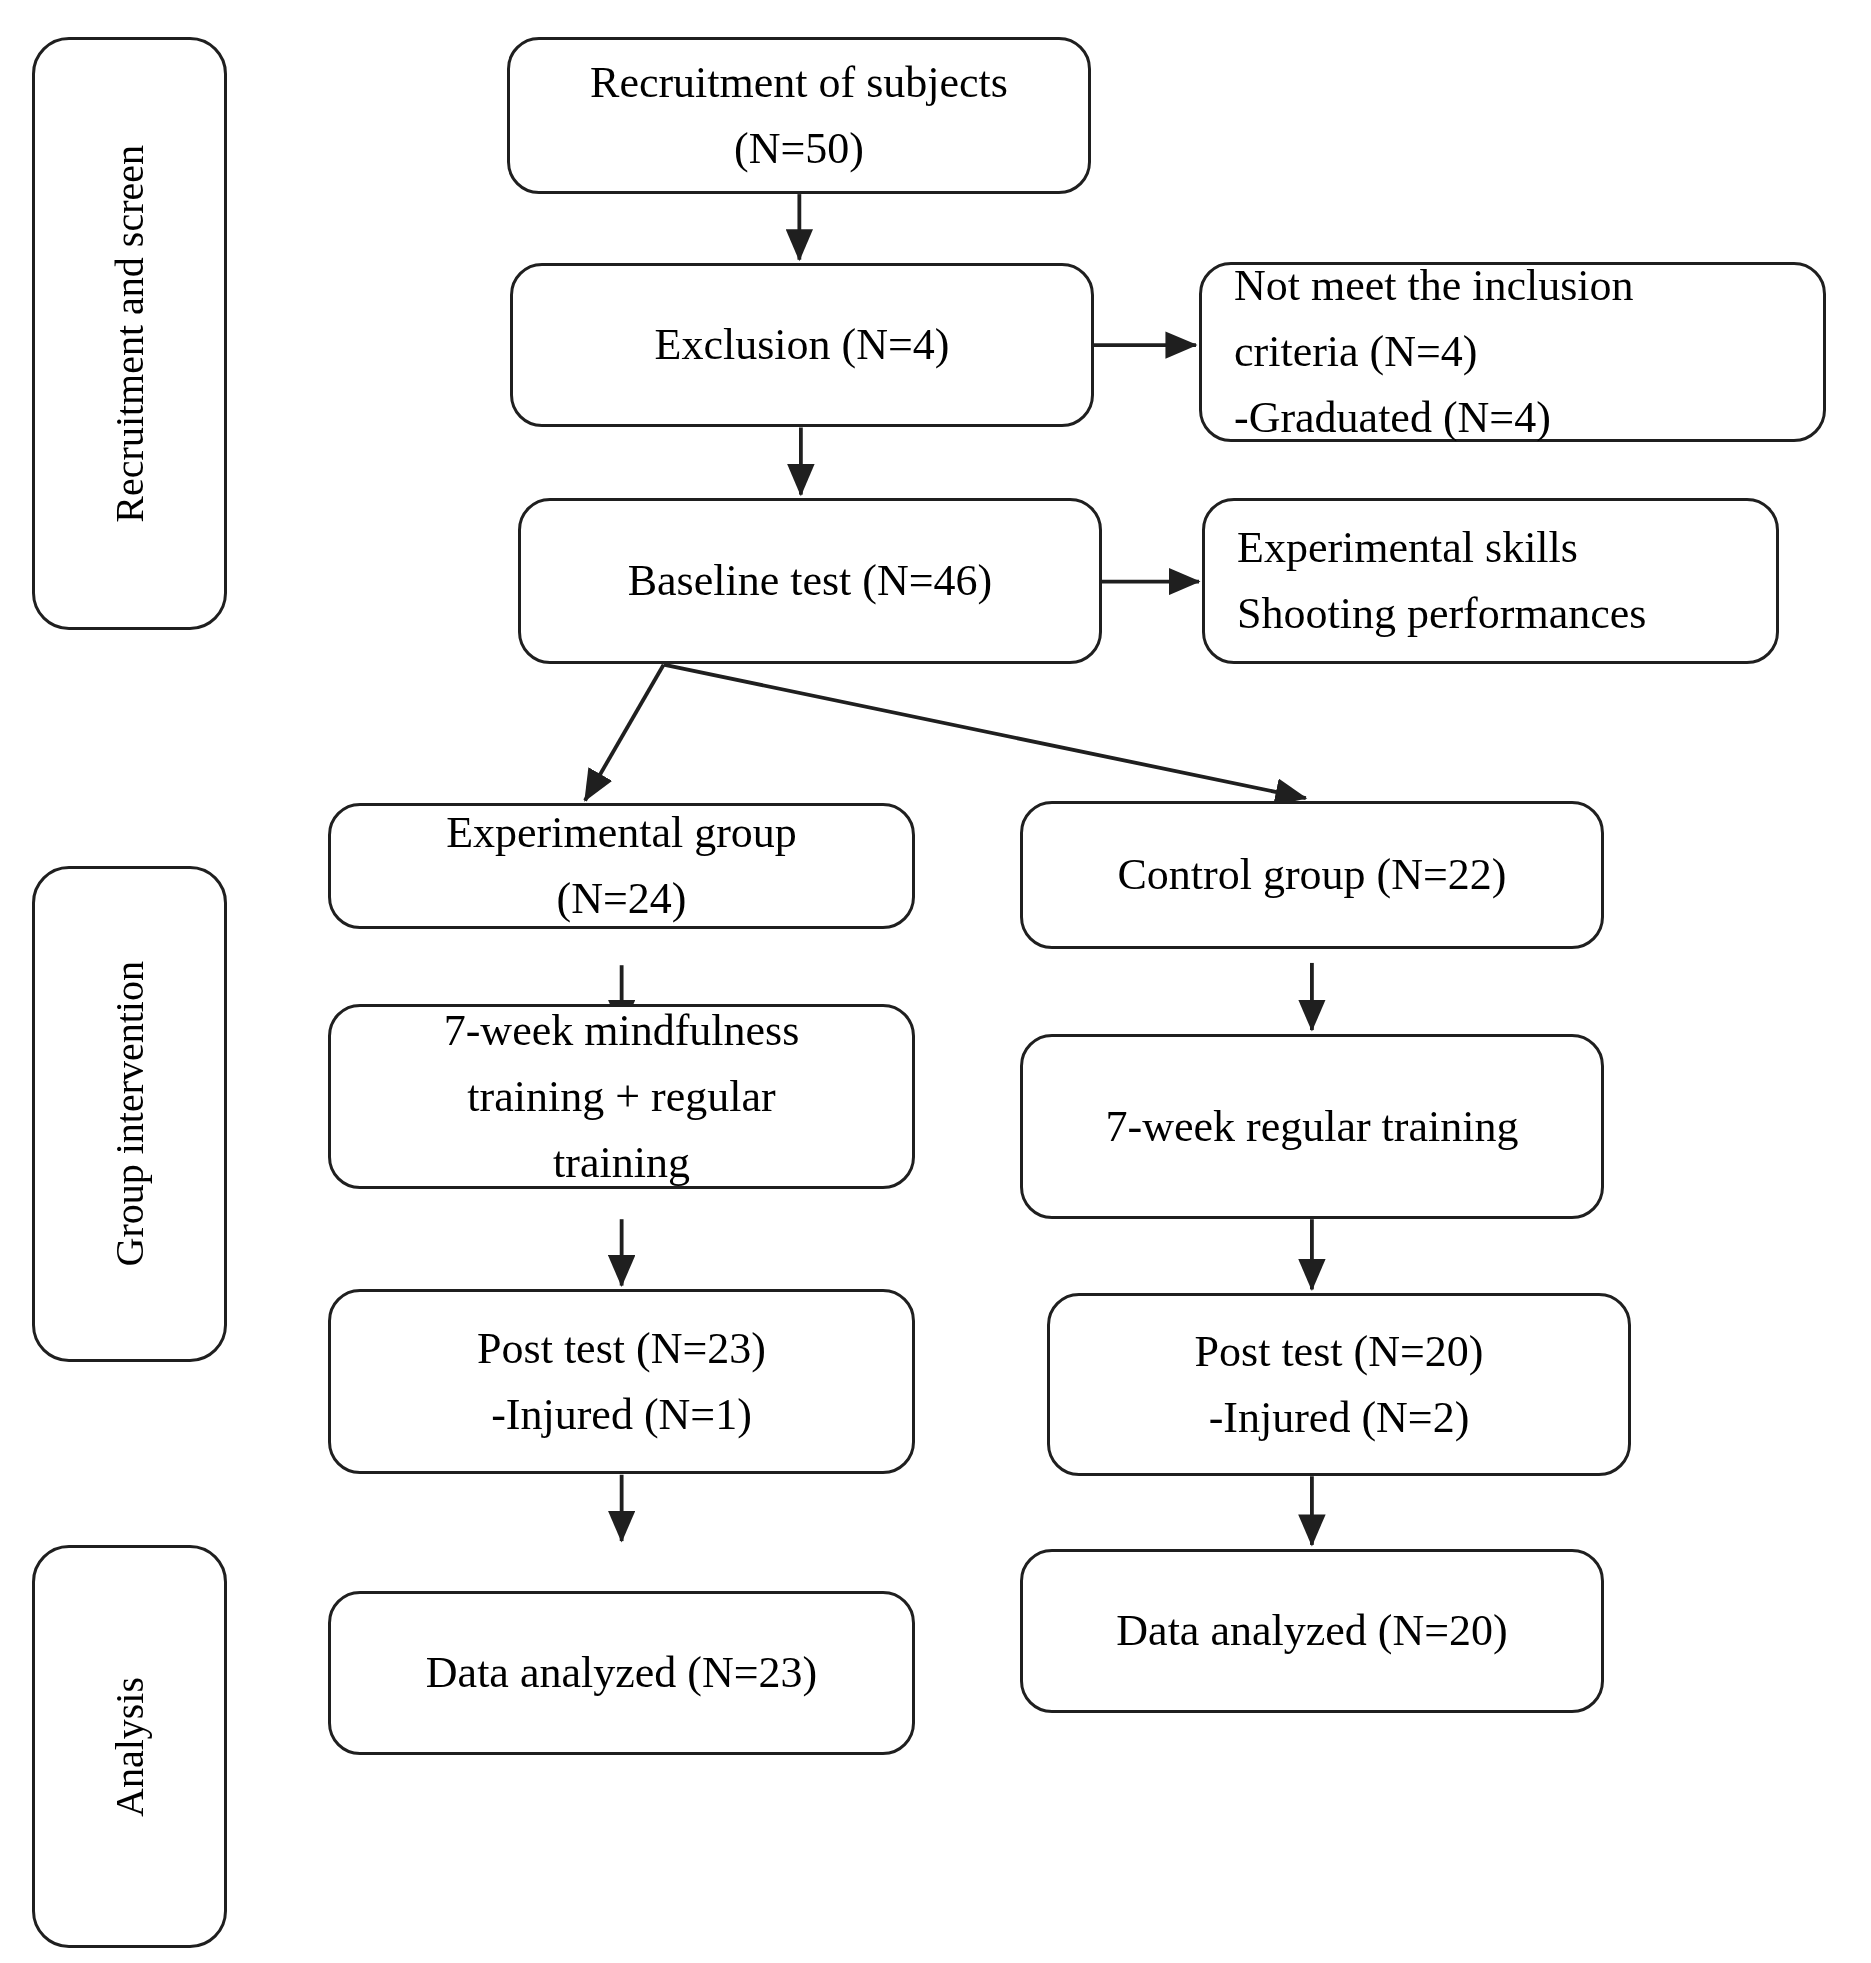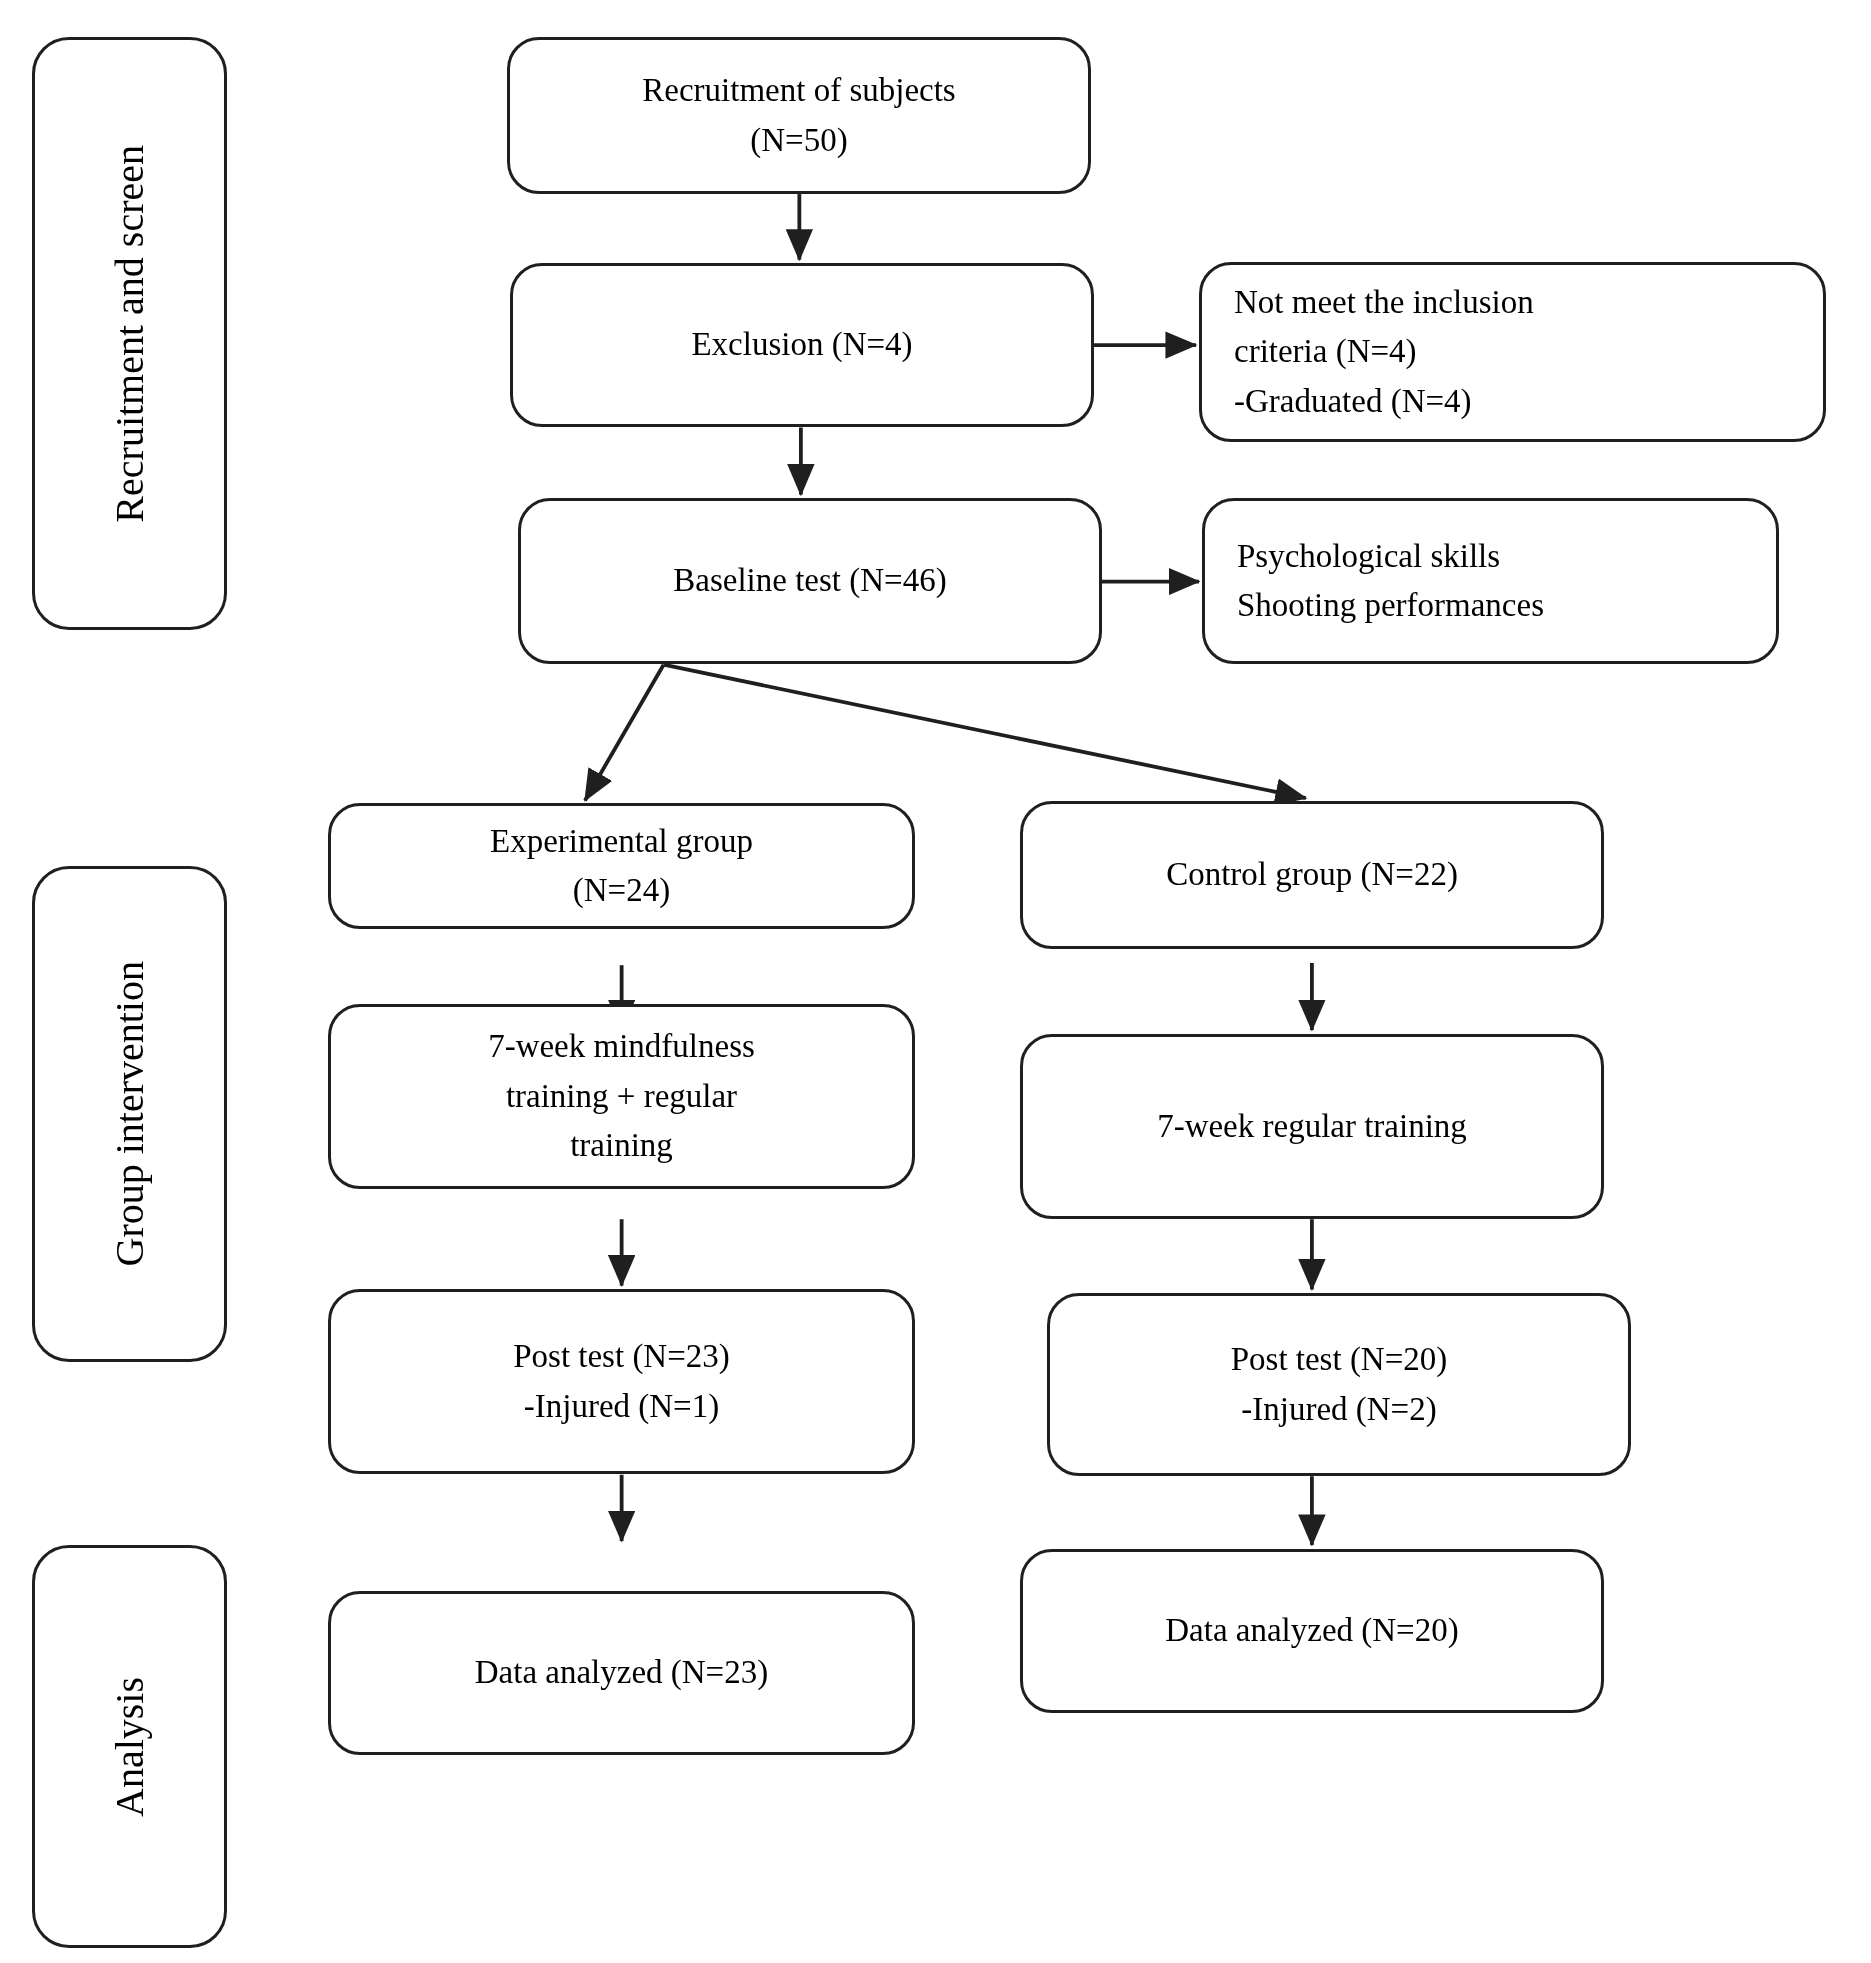--- a/index.html
+++ b/index.html
@@ -25,21 +25,21 @@
     position: absolute;
     box-sizing: border-box;
     border: 3.8px solid #1f1f1f;
     border-radius: 32px;
     background: #ffffff;
     display: flex;
     align-items: center;
     justify-content: center;
     text-align: center;
     white-space: pre-line;
-    font-size: 33px;
+    font-size: 44px;
     line-height: 1.5;
     padding: 7.6px 15.3px;
   }
   .node.left-text {
     justify-content: flex-start;
     text-align: left;
     padding-left: 32px;
     padding-right: 30px;
   }
   .label-v {
@@ -121,21 +121,21 @@
 (N=50)</div>
 
   <div class="node" id="n-exclusion">Exclusion (N=4)</div>
 
   <div class="node left-text" id="n-notmeet">Not meet the inclusion
 criteria (N=4)
 -Graduated (N=4)</div>
 
   <div class="node" id="n-baseline">Baseline test (N=46)</div>
 
-  <div class="node left-text" id="n-psych">Psychological skills
+  <div class="node left-text" id="n-psych">Experimental skills
 Shooting performances</div>
 
   <div class="node" id="n-experimental">Experimental group
 (N=24)</div>
 
   <div class="node" id="n-control">Control group (N=22)</div>
 
   <div class="node" id="n-mindfulness">7-week mindfulness
 training + regular
 training</div>

